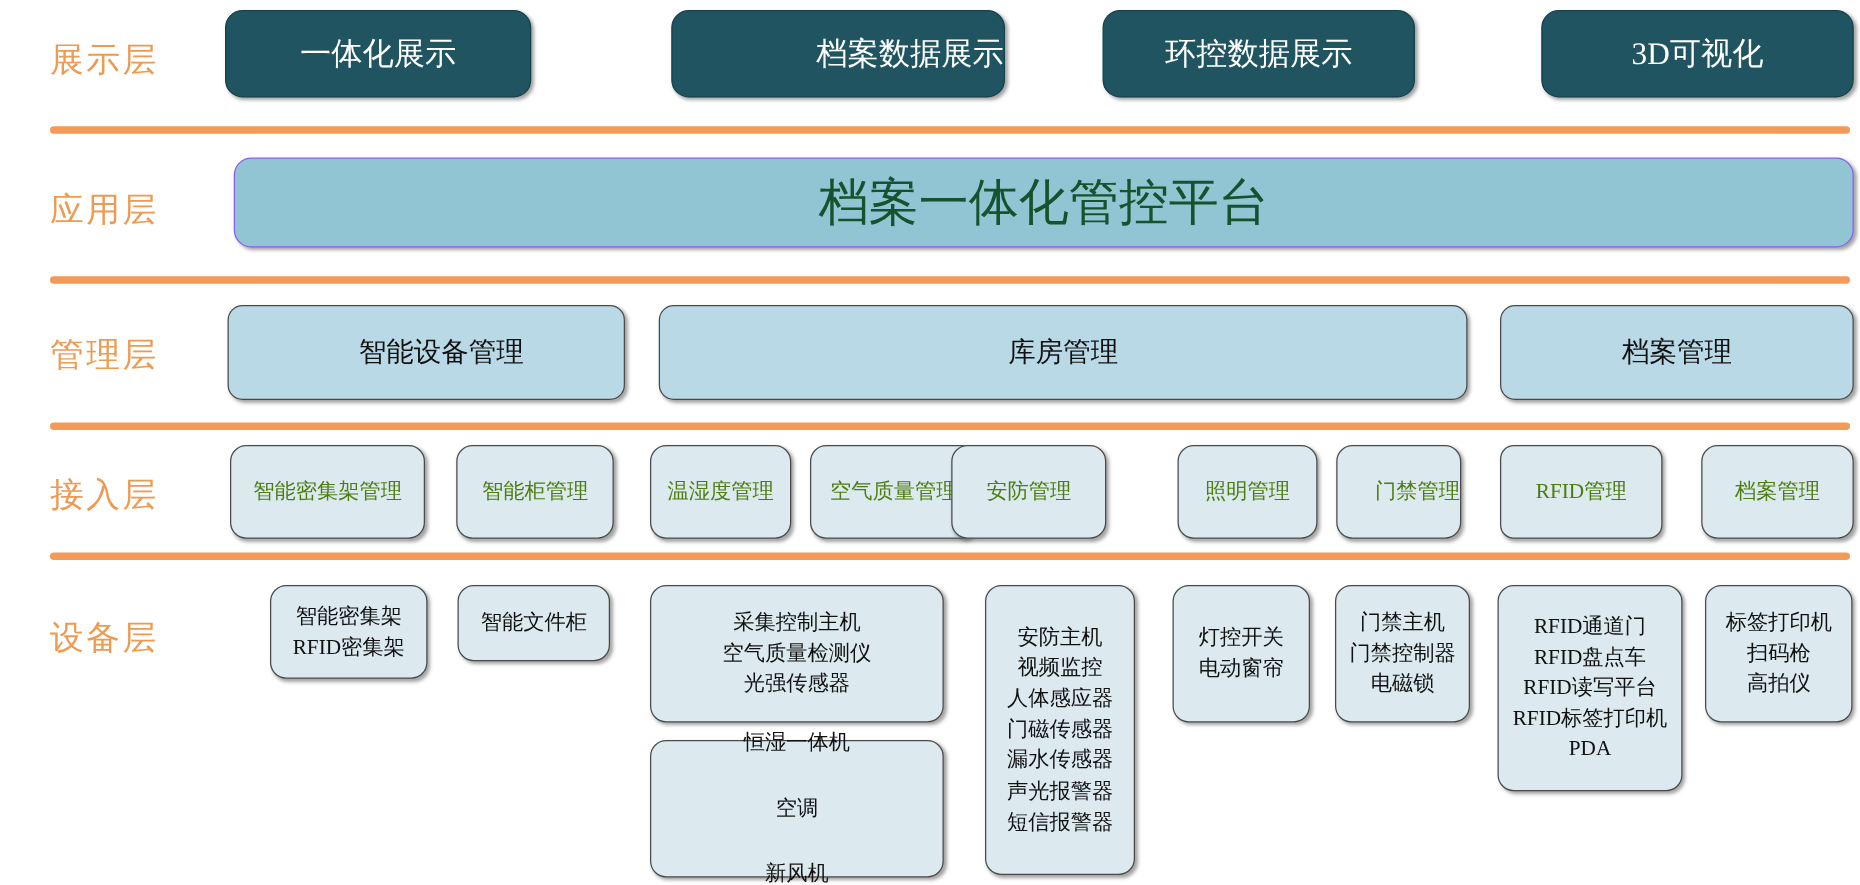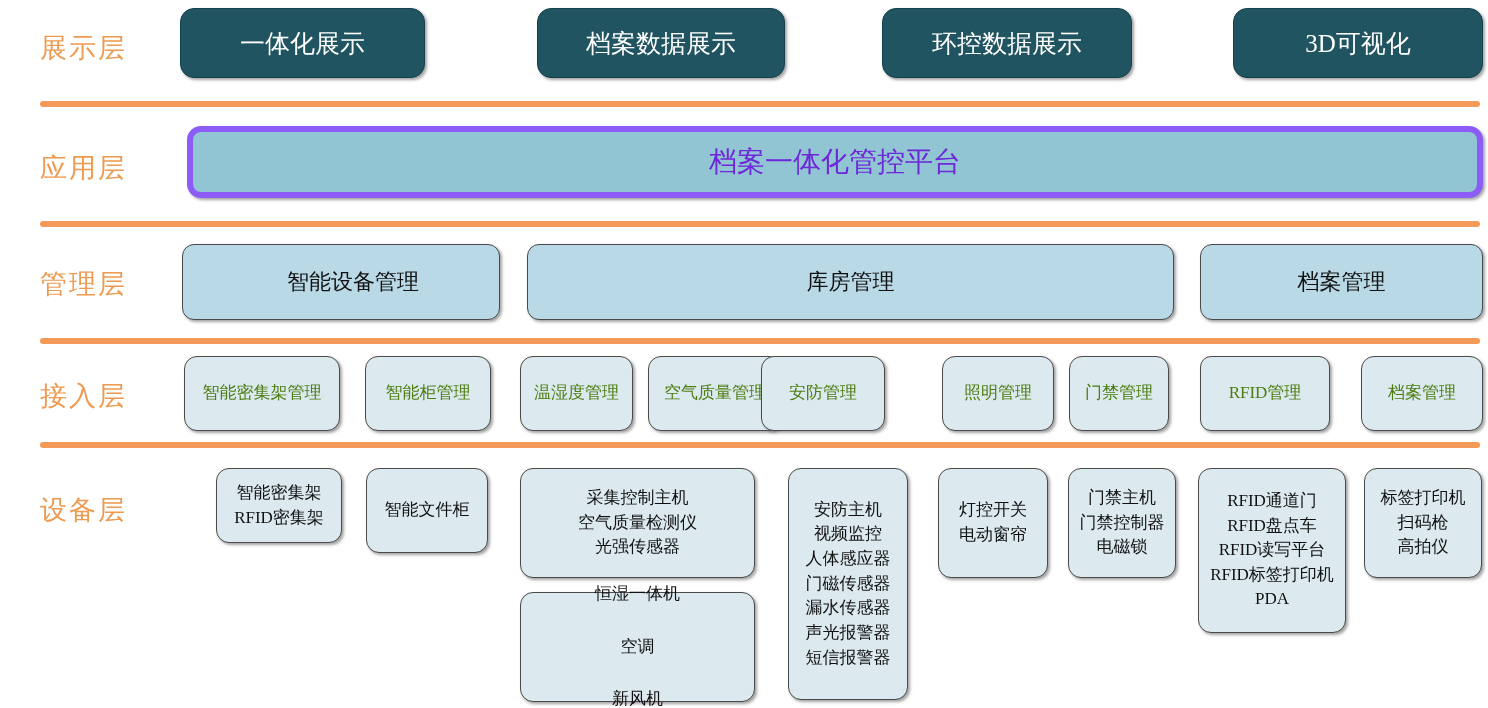--- a/index.html
+++ b/index.html
@@ -60,23 +60,23 @@
   .node.dark {
     background: #1F5460;
     color: #ffffff;
     border: 1px solid #13414c;
     font-size: 25px;
     border-radius: 14px;
   }
 
   .node.app {
     background: #92C5D3;
-    color: #6d28d9;
-    border: 6px solid #8b5cf6;
-    font-size: 28px;
+    color: #14532d;
+    border: 1px solid #8b5cf6;
+    font-size: 40px;
     border-radius: 14px;
   }
 
   .node.mgmt {
     background: #B9D9E6;
     color: #111111;
     border: 1px solid #4a4a4a;
     font-size: 22px;
   }
 
@@ -112,21 +112,21 @@
 <body>
 
 <div class="canvas">
 
   <div class="layer-label" style="top:30px;">展示层</div>
 
   <div class="node dark" style="left:180px; top:8px; width:245px; height:70px;">
     <span class="label-text">一体化展示</span>
   </div>
 
-  <div class="node dark" style="left:537px; top:8px; width:248px; height:70px;">
+  <div class="node dark" style="left:537px; top:8px; width:267px; height:70px;justify-content:flex-end;">
     <span class="label-text">档案数据展示</span>
   </div>
 
   <div class="node dark" style="left:882px; top:8px; width:250px; height:70px;">
     <span class="label-text">环控数据展示</span>
   </div>
 
   <div class="node dark" style="left:1233px; top:8px; width:250px; height:70px;">
     <span class="label-text">3D可视化</span>
   </div>
@@ -176,42 +176,42 @@
   </div>
 
   <div class="node access" style="left:761px; top:356px; width:124px; height:75px;">
     <span class="label-text">安防管理</span>
   </div>
 
   <div class="node access" style="left:942px; top:356px; width:112px; height:75px;">
     <span class="label-text">照明管理</span>
   </div>
 
-  <div class="node access" style="left:1069px; top:356px; width:100px; height:75px;">
+  <div class="node access" style="left:1069px; top:356px; width:100px; height:75px;justify-content:flex-end;">
     <span class="label-text">门禁管理</span>
   </div>
 
   <div class="node access" style="left:1200px; top:356px; width:130px; height:75px;border-radius:11px;">
     <span class="label-text">RFID管理</span>
   </div>
 
   <div class="node access" style="left:1361px; top:356px; width:122px; height:75px;">
     <span class="label-text">档案管理</span>
   </div>
 
   <div class="divider" style="top:442px;"></div>
 
   <div class="layer-label" style="top:492px;">设备层</div>
 
   <div class="node device" style="left:216px; top:468px; width:126px; height:75px;">
     <span class="line">智能密集架</span>
     <span class="line">RFID密集架</span>
   </div>
 
-  <div class="node device" style="left:366px; top:468px; width:122px; height:85px;">
+  <div class="node device" style="left:366px; top:468px; width:122px; height:61px;">
     <span class="line">智能文件柜</span>
   </div>
 
   <div class="node device" style="left:520px; top:468px; width:235px; height:110px;">
     <span class="line">采集控制主机</span>
     <span class="line">空气质量检测仪</span>
     <span class="line">光强传感器</span>
   </div>
 
   <div class="node device" style="left:520px; top:592px; width:235px; height:110px;gap:28px;">

